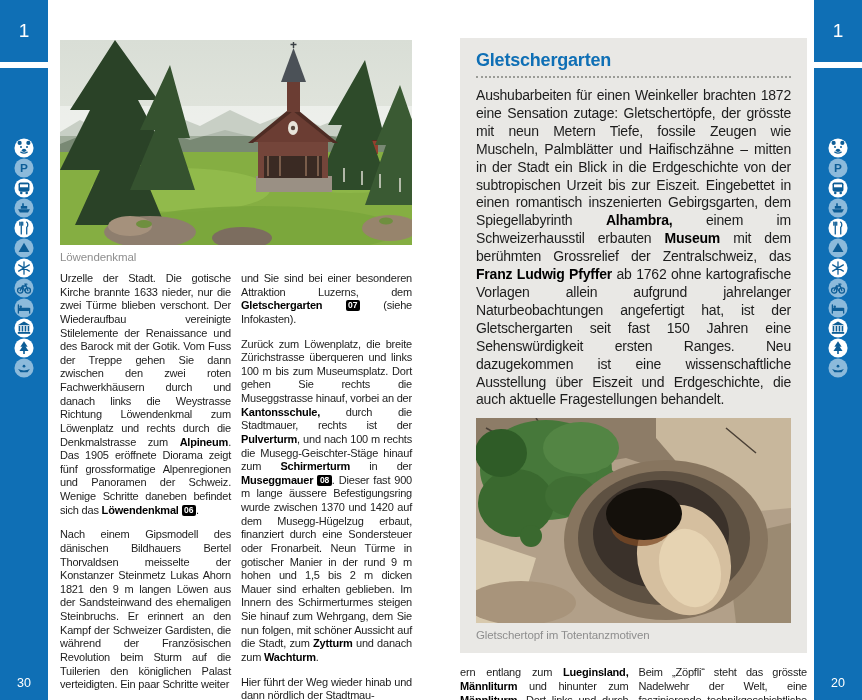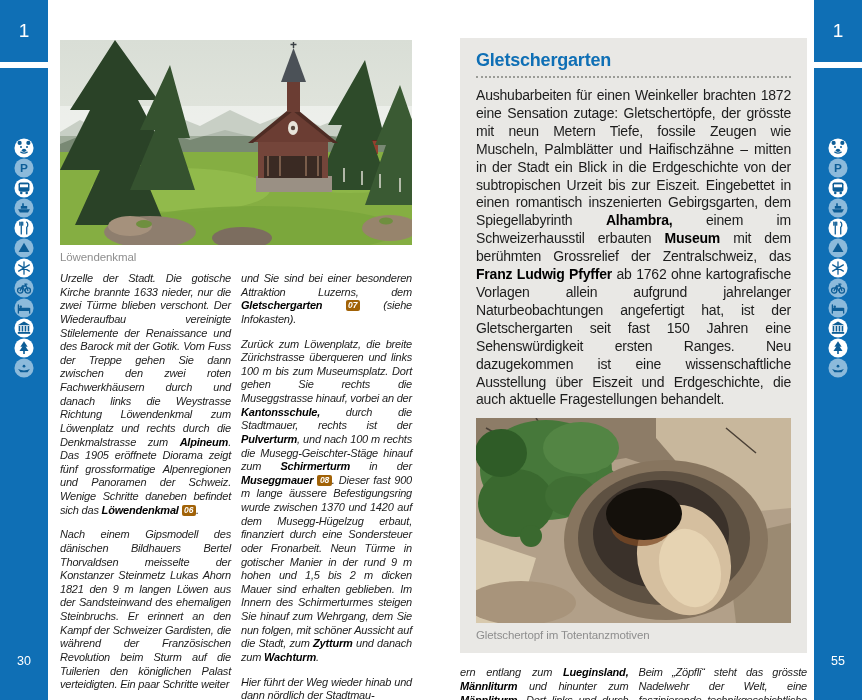--- a/index.html
+++ b/index.html
@@ -16,50 +16,49 @@
   .tabbox{position:absolute;top:0;left:0;width:48px;height:62px;background:#0f6fb5;
           display:flex;align-items:center;justify-content:center;
           color:#fff;font-size:19px;font-weight:400;}
   .sidebar-bar{position:absolute;top:68px;left:0;width:48px;height:632px;background:#0f6fb5;}
   .icon-stack{position:absolute;top:70px;left:0;width:48px;display:flex;flex-direction:column;align-items:center;}
   .ico{width:20px;height:20px;display:block;margin-bottom:0;}
   .ico .bg{fill:#ffffff;}
   .ico.muted .bg{fill:rgba(255,255,255,0.52);}
   .ico .gl{fill:#0d5d96;}
   .ico .gs{stroke:#0d5d96;fill:none;stroke-width:1.4;stroke-linecap:round;}
-  .pagenum{position:absolute;bottom:32px;left:0;width:48px;text-align:center;color:#fff;font-size:12.5px;}
+  .pagenum{position:absolute;bottom:10px;left:0;width:48px;text-align:center;color:#fff;font-size:12.5px;}
   
   .leftpage{position:absolute;left:60px;top:40px;width:352px;}
   .rightpage{position:absolute;left:460px;top:38px;width:347px;}
   .photo{display:block;width:100%;}
   .caption{color:#8e8e8e;font-size:11.5px;margin-top:6px;letter-spacing:-0.1px;}
   .cols{display:flex;gap:10px;margin-top:9px;}
   .col{flex:1;min-width:0;}
   .col p{
     margin:0 0 11px 0;text-align:justify;
     font-size:11px;line-height:1.24;letter-spacing:-0.2px;
     hyphens:manual;
-    font-style:italic;
   }
   .col p b{color:#000;}
   
   .infobox{background:#e9e8e5;padding:12px 16px 12px 16px;}
   .infobox h2{
     margin:0;color:#0f6fb5;font-size:18px;font-weight:bold;letter-spacing:-0.2px;
   }
   .dottedrule{border:0;border-top:2px dotted #9b9c97;margin:5px 0 9px 0;height:0;}
   .infobody{
     margin:0;text-align:justify;font-size:14px;line-height:1.28;letter-spacing:-0.2px;
   }
   .infobody b{color:#000;}
   .infobox .photo{margin-top:9px;}
   .rcols{margin-top:13px;}
   
   .badge{
-    display:inline-block;background:#a16207;color:#fff;font-weight:bold;
+    display:inline-block;background:#000000;color:#fff;font-weight:bold;
     font-size:8.5px;line-height:11px;padding:0 2.5px;border-radius:2px;
     vertical-align:1px;letter-spacing:0;
   }
 </style>
 </head>
 <body>
 
 <div class="side left">
   <div class="tabbox">
     <span>1</span>
@@ -245,21 +244,21 @@
         <path class="gl" d="M11 6.8 L6 14.2 h10 Z"></path>
         <rect class="gl" x="10.1" y="14.2" width="1.8" height="3.4"></rect>
       </svg>
 
       <svg class="ico muted" viewBox="0 0 22 22">
         <circle class="bg" cx="11" cy="11" r="10.5"></circle>
         <circle class="gl" cx="11" cy="9" r="1.5"></circle>
         <path class="gl" d="M4.5 12.2 q6.5 3.2 13 0 l-2.6 3.6 h-7.8 z"></path>
       </svg>
     </div>
-    <div class="pagenum">55</div>
+    <div class="pagenum">20</div>
   </div>
 </div>
 
 <div class="leftpage">
 
   <svg class="photo" width="352" height="205" viewBox="0 0 352 205" preserveAspectRatio="none" role="img">
     <defs>
       <linearGradient id="sky" x1="0" y1="0" x2="0" y2="1">
         <stop offset="0" stop-color="#d9ded6"></stop>
           <stop offset="1" stop-color="#eceee6"></stop>

